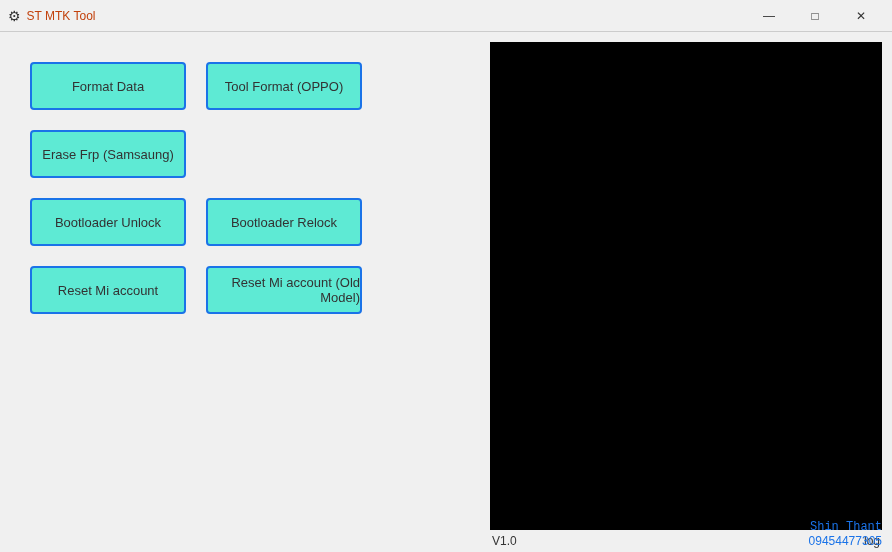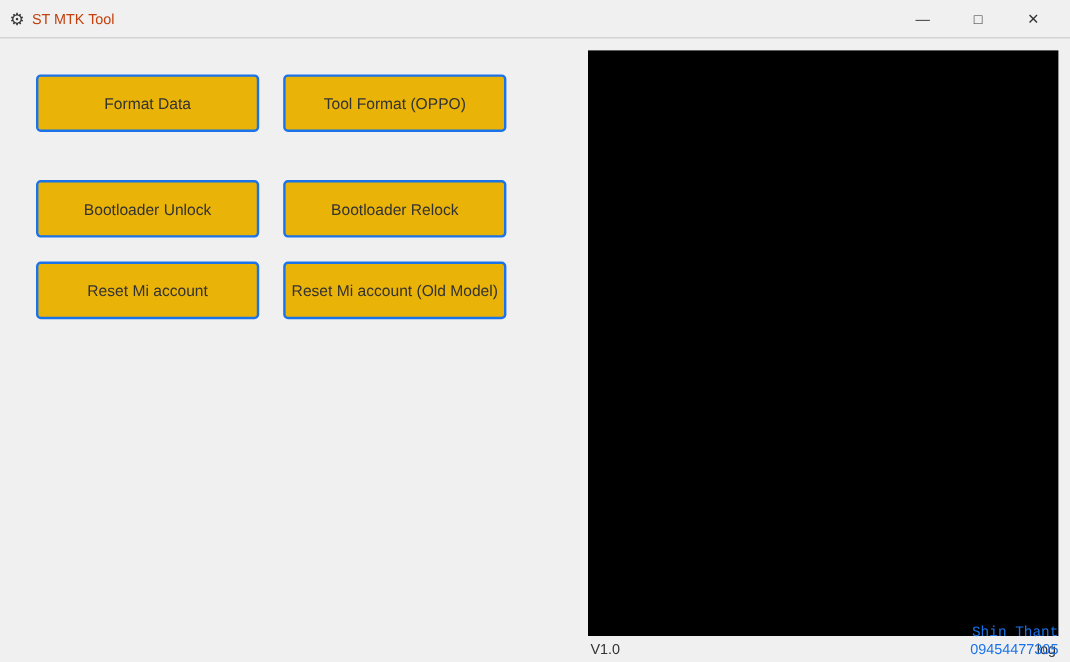--- a/index.html
+++ b/index.html
@@ -77,23 +77,23 @@
       flex-direction: column;
       gap: 20px;
     }
 
     .button-row {
       display: flex;
       gap: 20px;
     }
 
     .action-btn {
-      width: 186px;
+      width: 156px;
       height: 48px;
-      background: #eab308;
+      background: #5eead4;
       border: 2px solid #1a73e8;
       border-radius: 4px;
       cursor: pointer;
       font-size: 13px;
       color: #333;
       display: flex;
       align-items: center;
       justify-content: center;
       text-align: right;
     }
@@ -162,20 +162,21 @@
 <div class="main-content">
 
   <div class="left-panel">
 
     <div class="button-row">
       <button class="action-btn blue-border">Format Data</button>
       <button class="action-btn blue-border">Tool Format (OPPO)</button>
     </div>
 
     <div class="button-row">
+      <button class="action-btn blue-border">Erase Frp (Samsaung)</button>
     </div>
 
     <div class="button-row">
       <button class="action-btn blue-border">Bootloader Unlock</button>
       <button class="action-btn blue-border">Bootloader Relock</button>
     </div>
 
     <div class="button-row">
       <button class="action-btn blue-border">Reset Mi account</button>
       <button class="action-btn blue-border">Reset Mi account (Old Model)</button>

